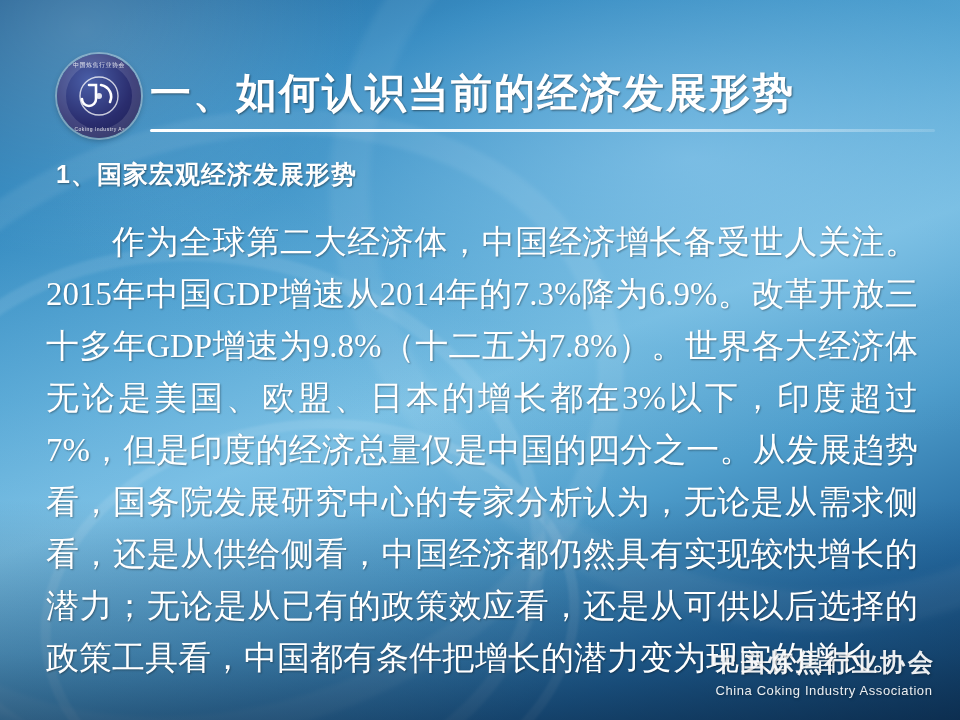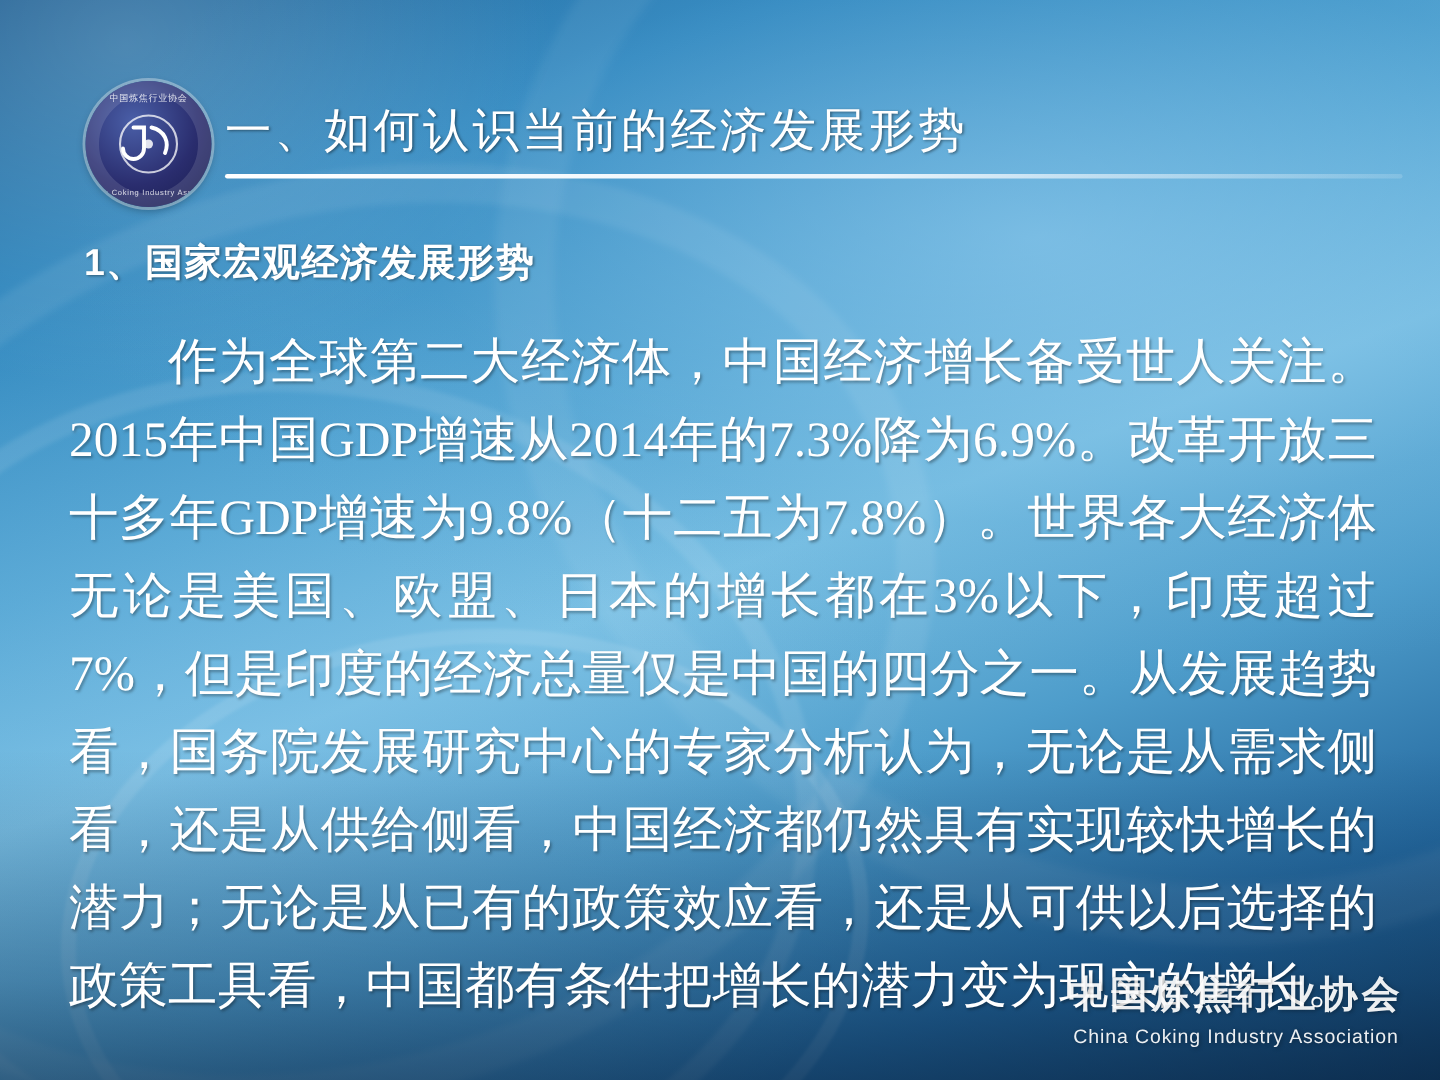--- a/index.html
+++ b/index.html
@@ -107,22 +107,22 @@
   .logo .tiny.top { top: 7px; }
   .logo .tiny.bot { bottom: 6px; font-size: 5px; }
 
   .title-bar {
     position: absolute;
     left: 150px; top: 14px;
     width: 790px;
   }
   .title-text {
     color: #ffffff;
-    font-size: 31px;
-    font-weight: normal;
+    font-size: 41px;
+    font-weight: bold;
     letter-spacing: 2px;
     text-shadow: 1px 1px 2px rgba(0,0,0,0.45);
     white-space: nowrap;
   }
   .title-rule {
     margin-top: 8px;
     height: 3px;
     width: 785px;
     background: linear-gradient(to right, #ffffff 0%, #eaf4fb 55%, rgba(255,255,255,0.15) 100%);
     border-radius: 2px;

